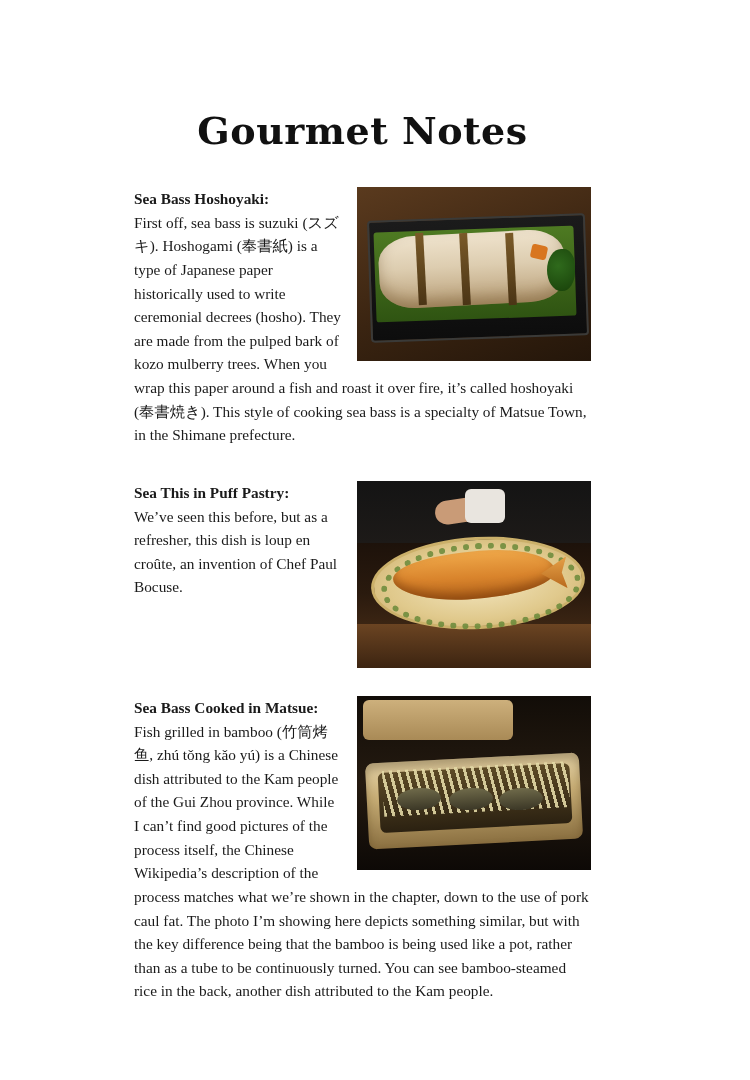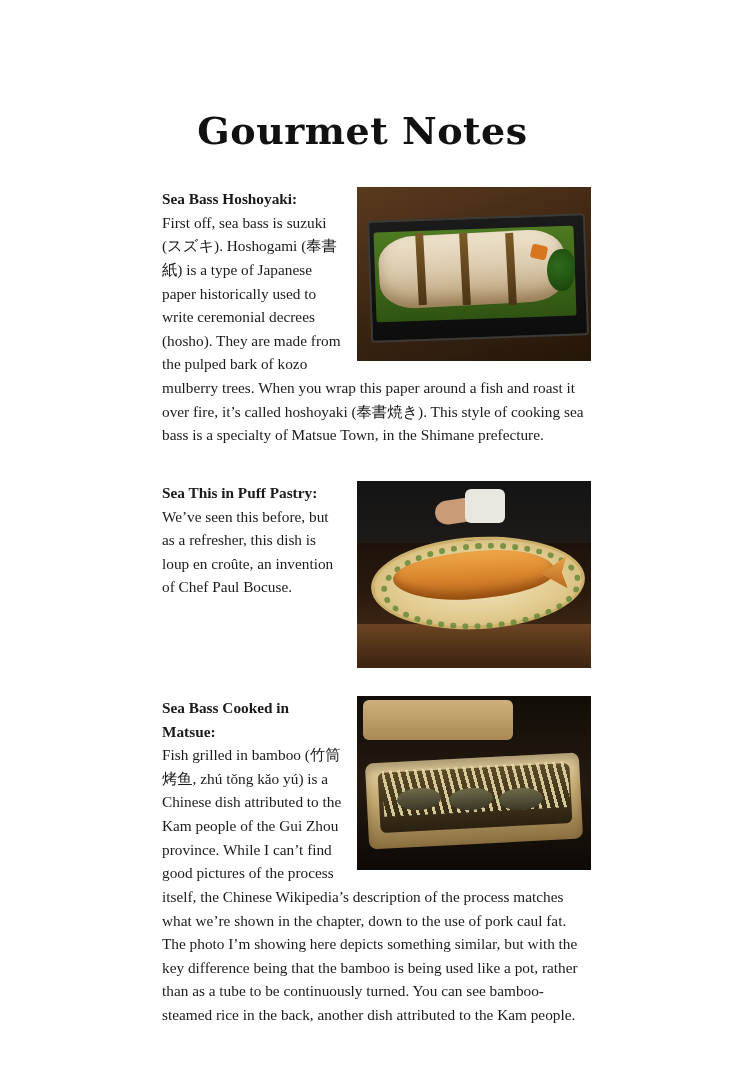--- a/index.html
+++ b/index.html
@@ -32,21 +32,20 @@
     color: #111;
   }
   .section {
     position: relative;
     margin-bottom: 0;
   }
   .section-body {
     font-size: 15.3px;
     line-height: 1.545;
     text-align: left;
-    margin-left: 28px;
   }
   .heading {
     font-weight: bold;
     font-size: 15.3px;
   }
   .photo {
     width: 234px;
     height: 174px;
     float: right;
     margin: 0 0 6px 14px;

